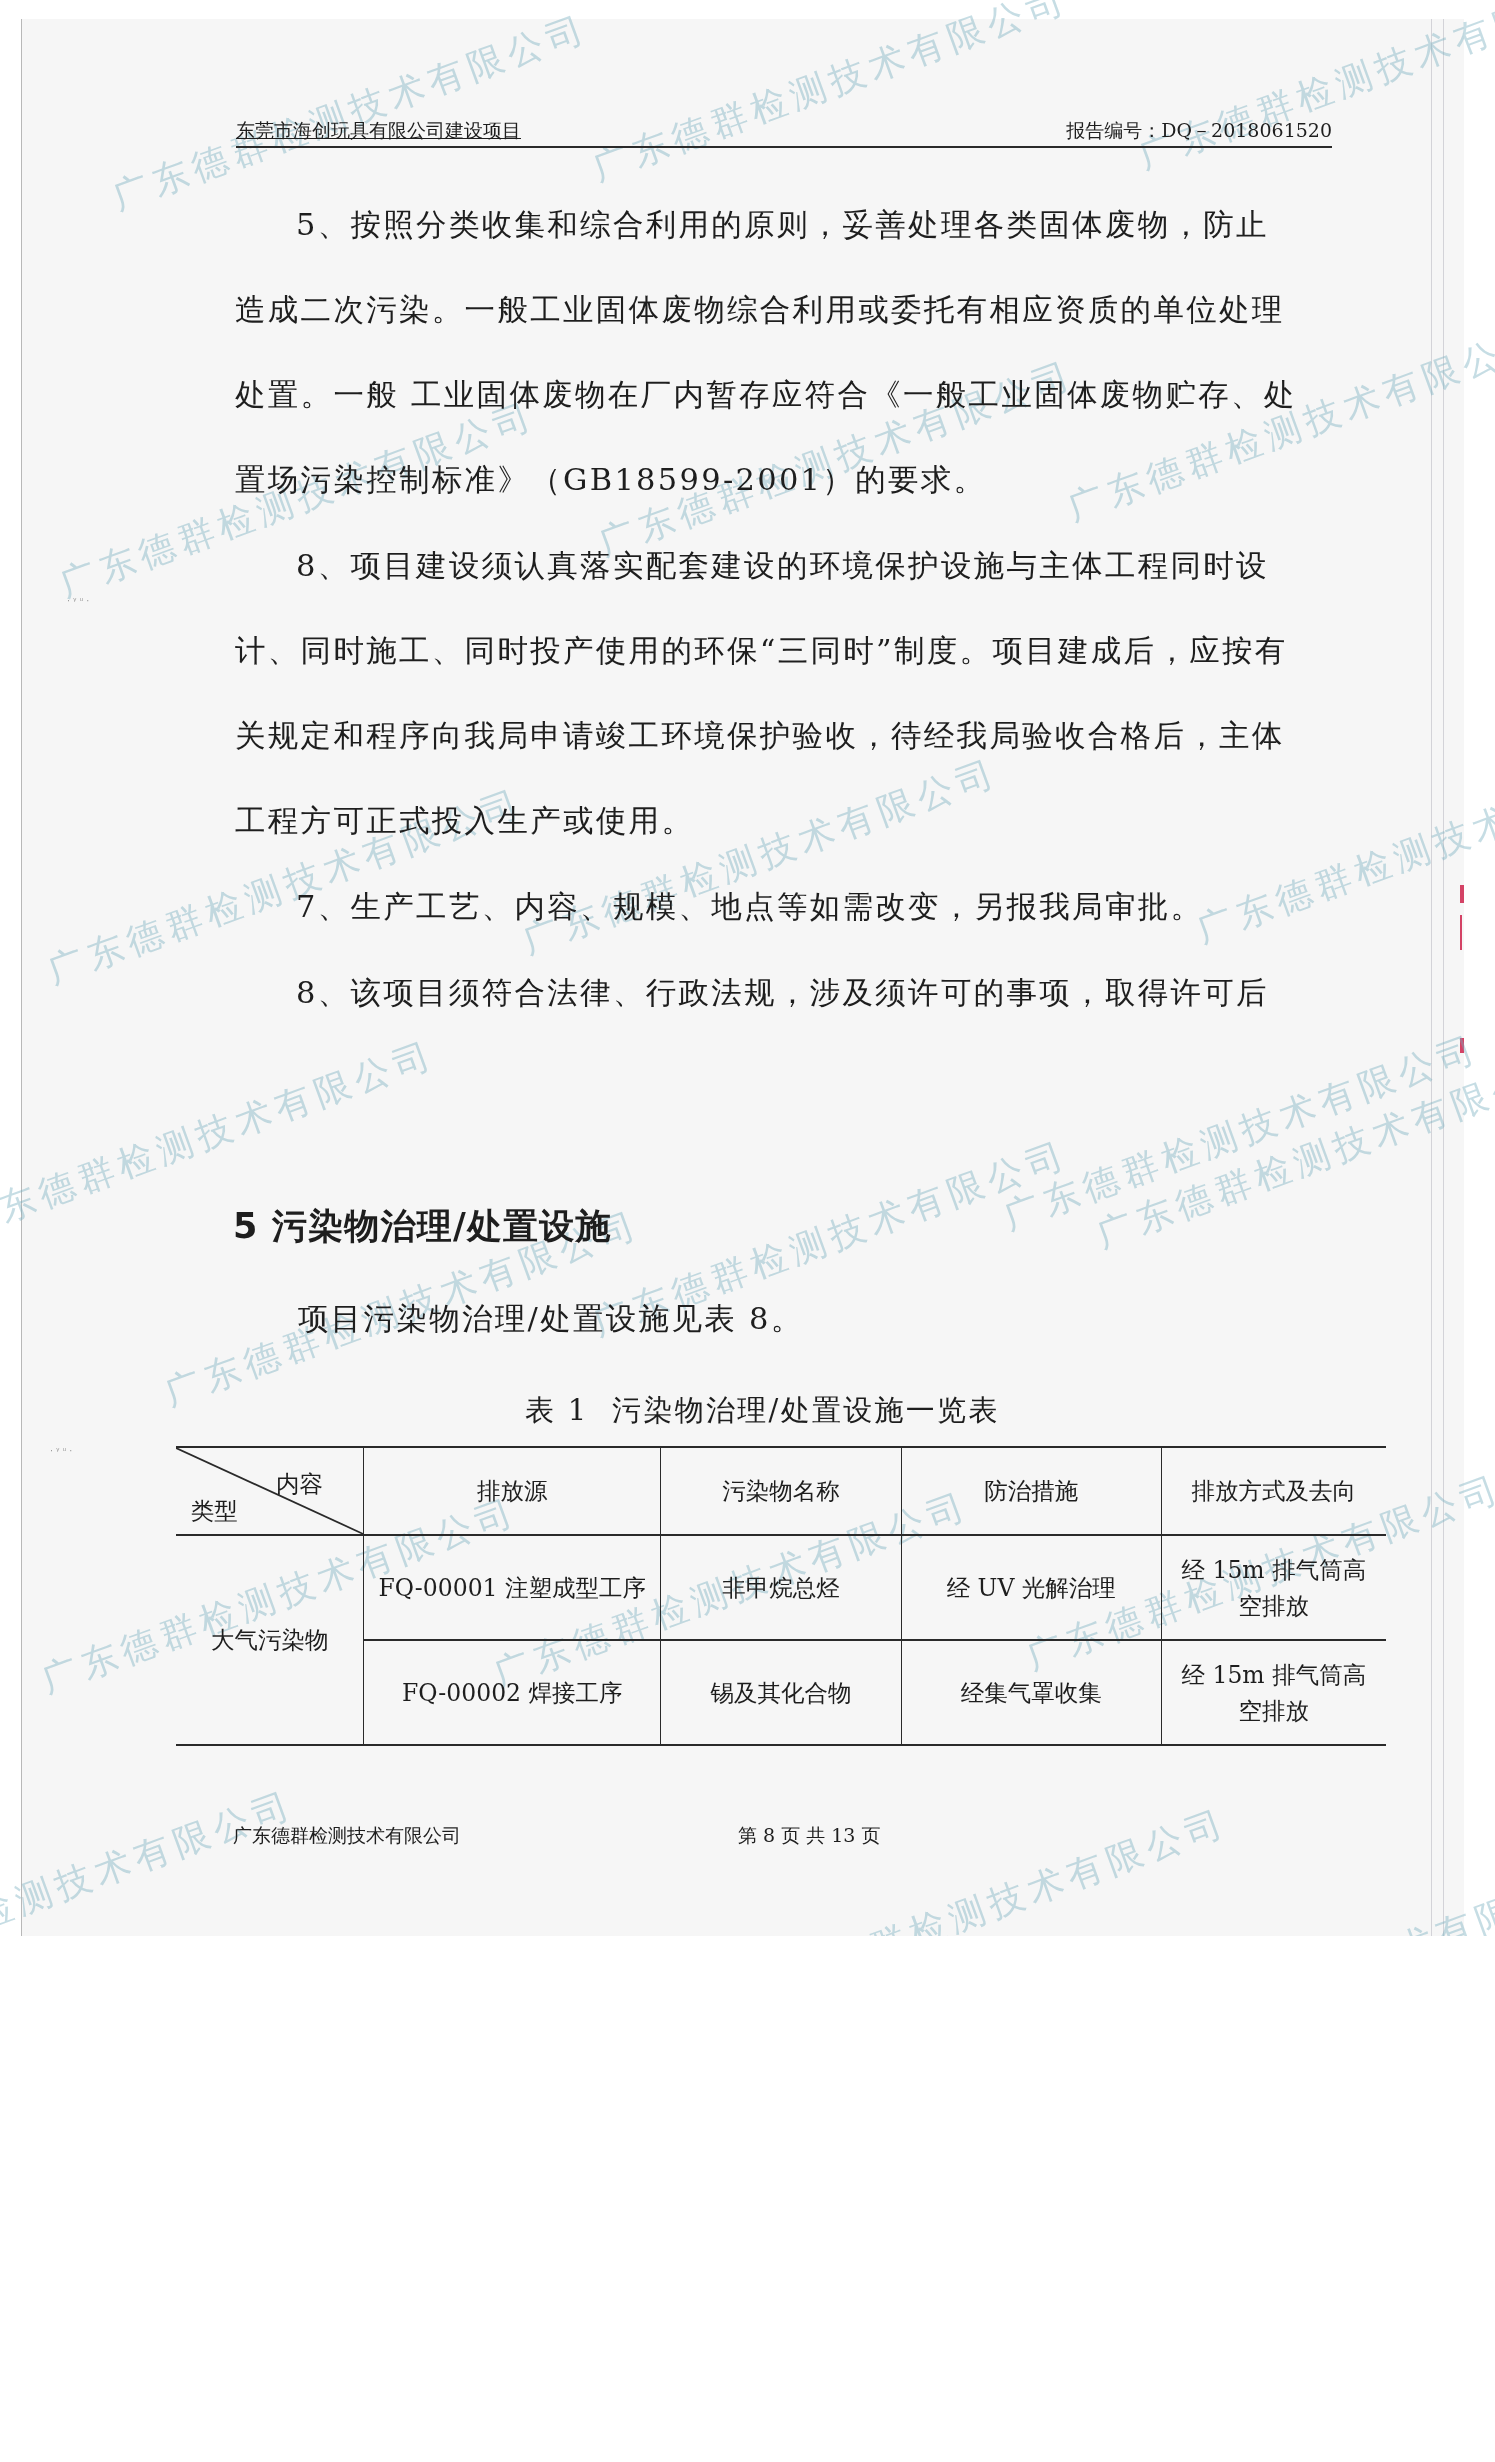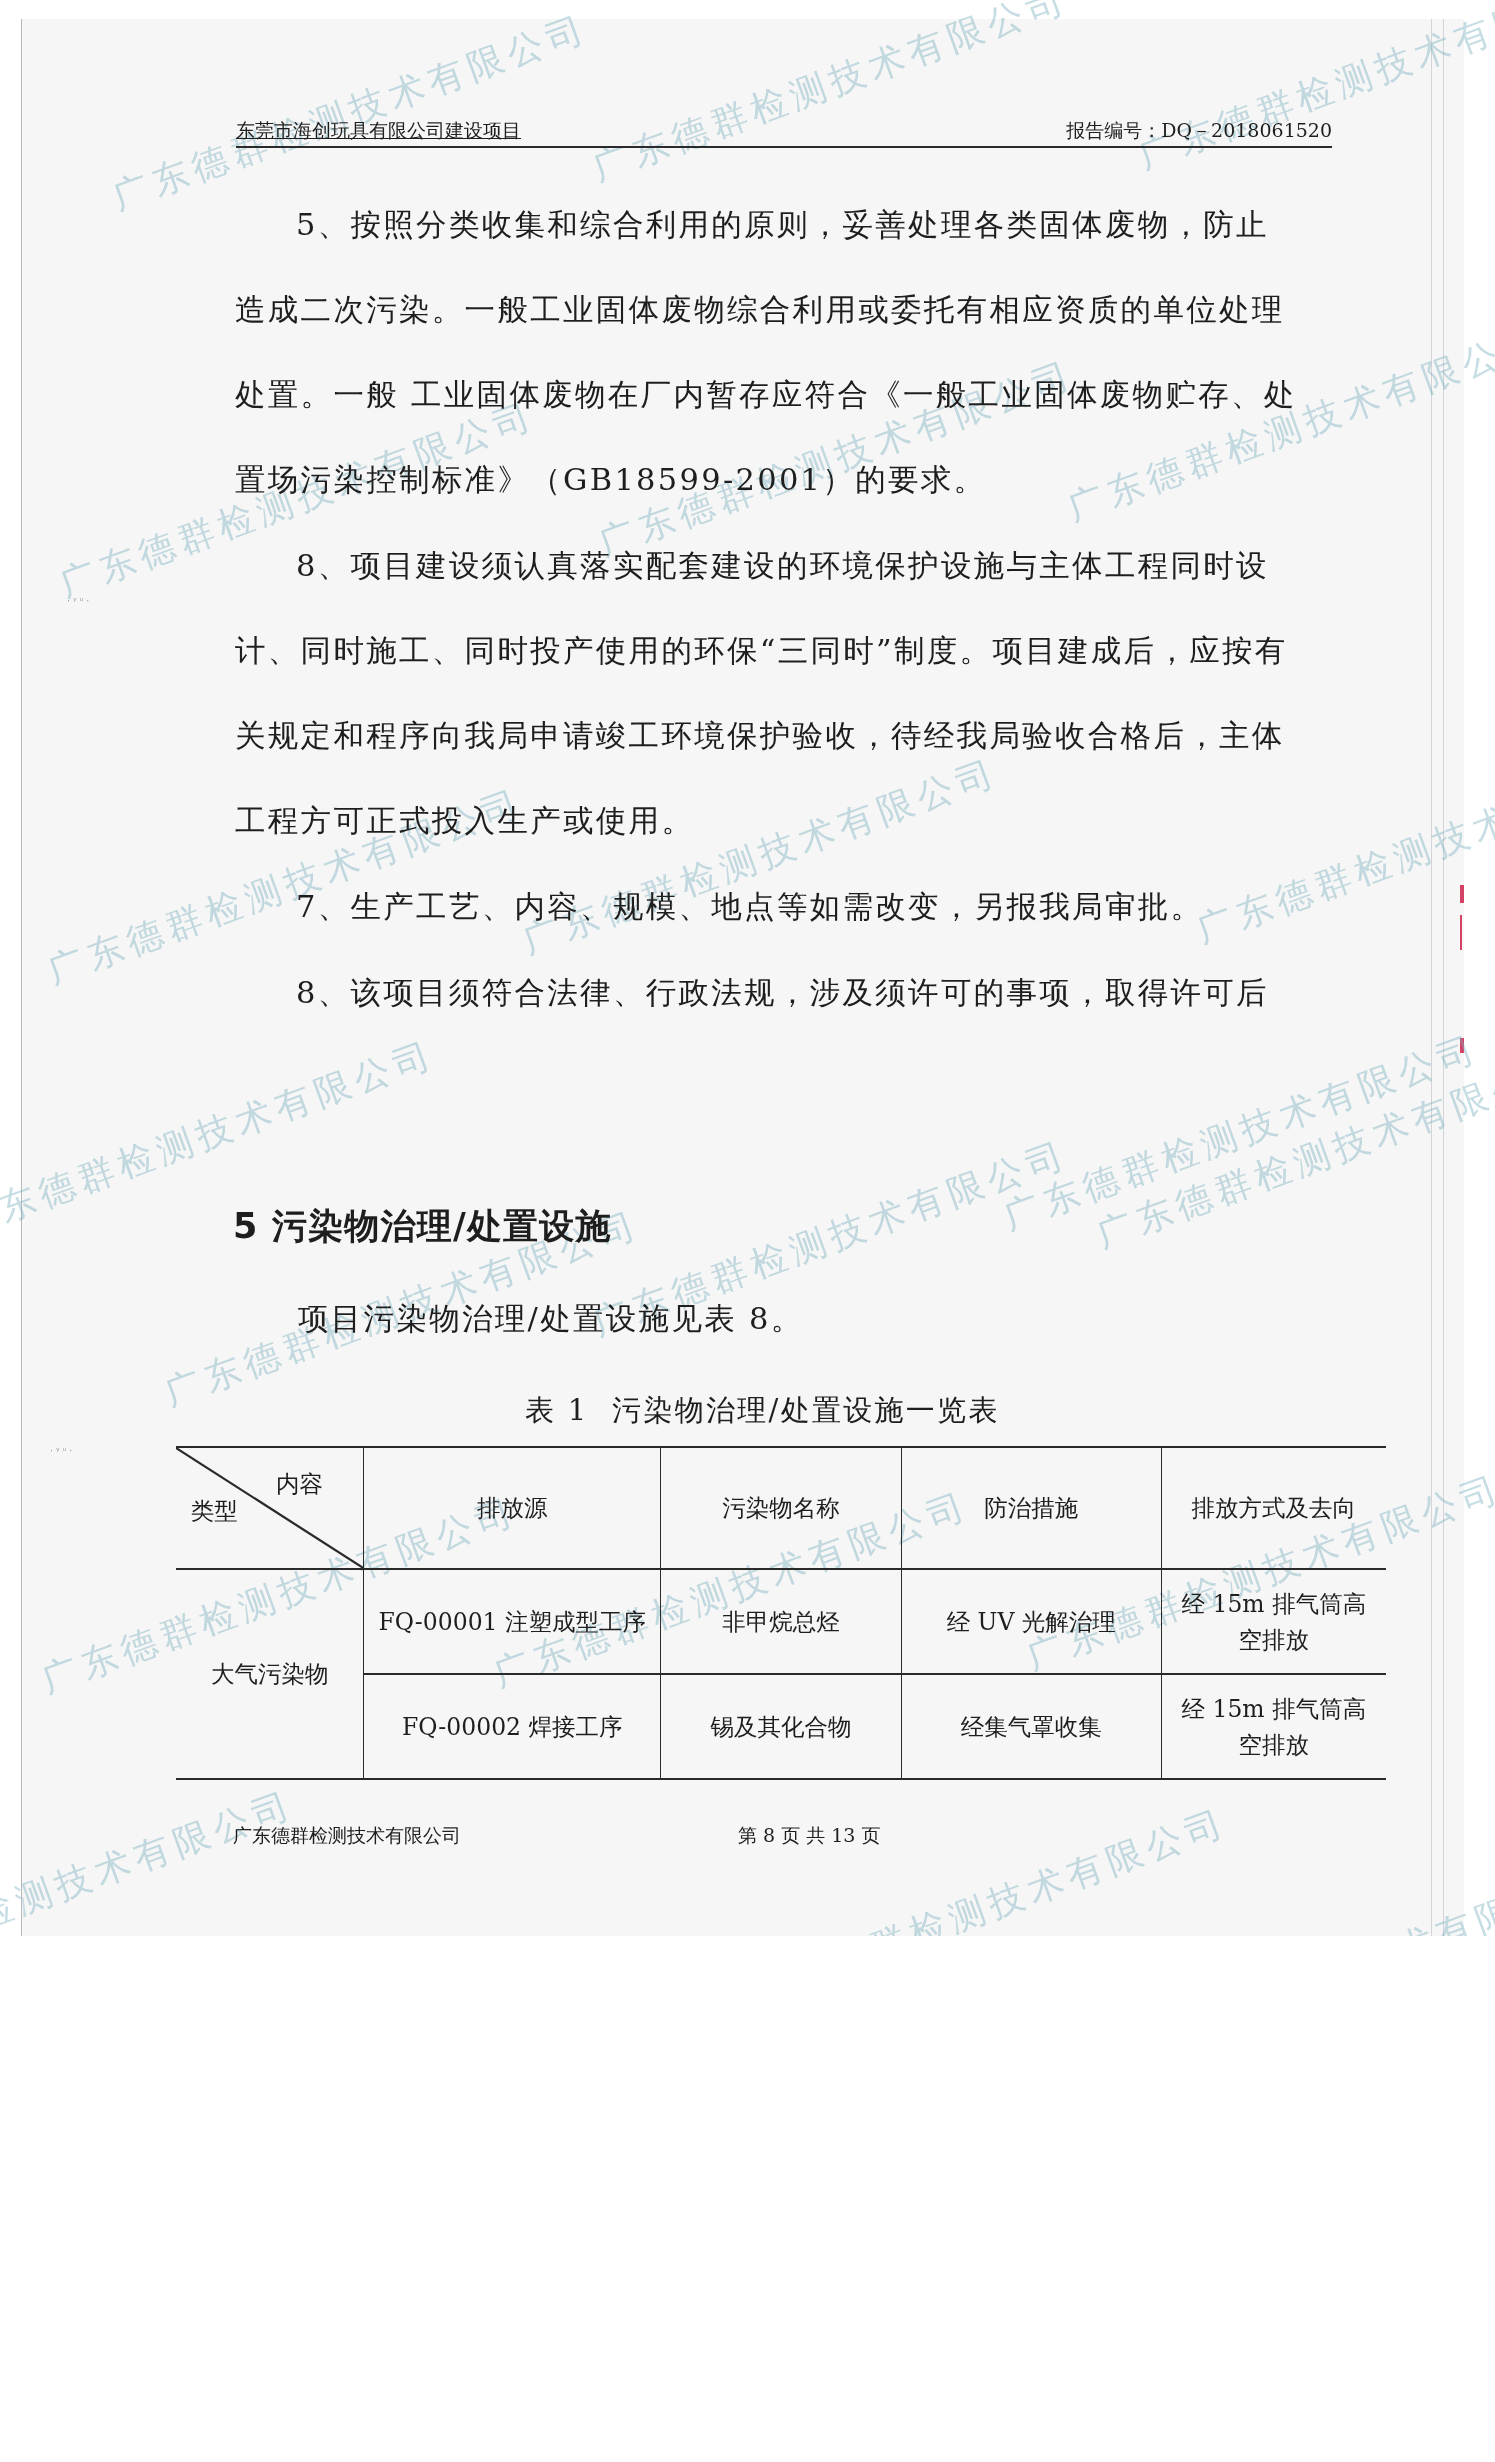--- a/index.html
+++ b/index.html
@@ -130,21 +130,21 @@
     padding: 0 5.9px;
     line-height: 36px;
   }
   table.tbl tr > *:first-child { border-left: none; }
   table.tbl tr > *:last-child { border-right: none; }
   table.tbl th { height: 86px; }
   table.tbl td.row1 { height: 103px; }
   table.tbl td.row2 { height: 103px; }
   .diag-cell {
     position: relative;
-    padding: 17px !important;
+    padding: 0 !important;
   }
   .diag-cell svg {
     position: absolute;
     left: 0; top: 0;
     width: 100%; height: 100%;
   }
   .diag-top {
     position: absolute;
     left: 100px;
     top: 17.6px;

